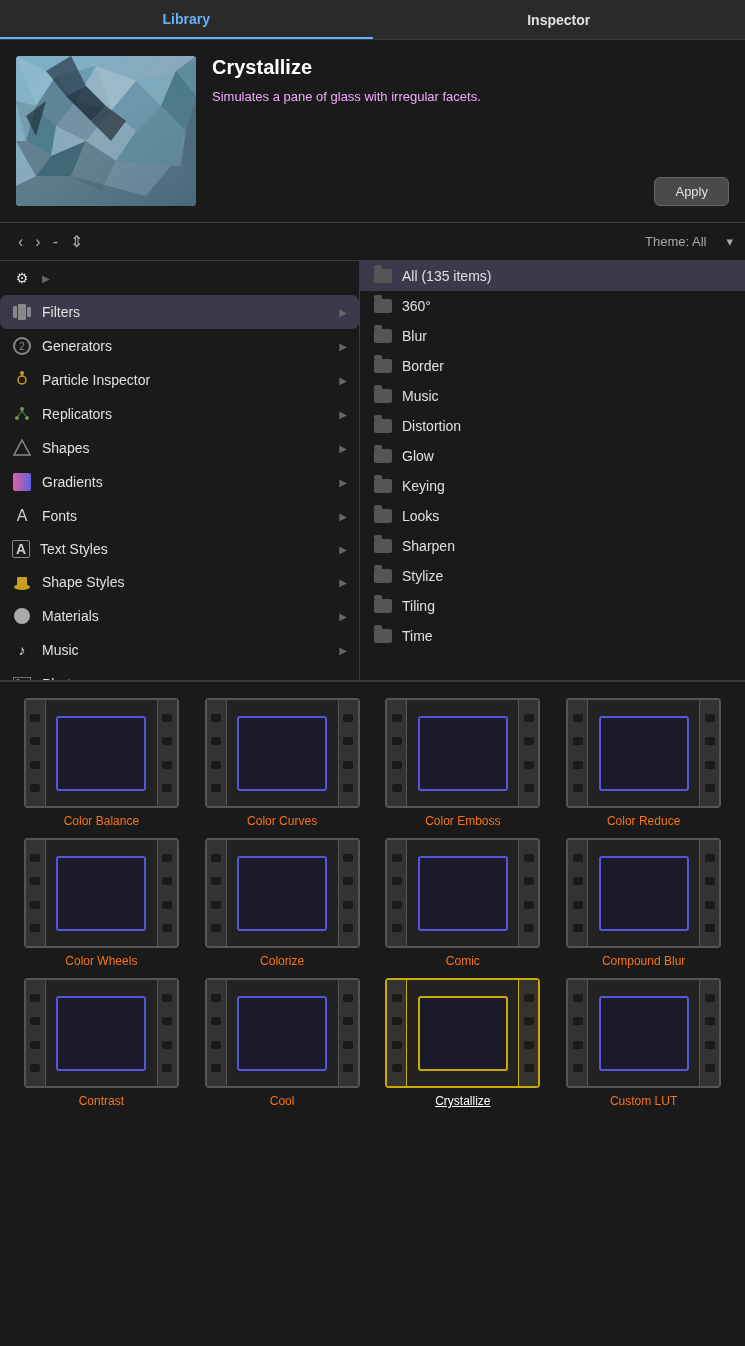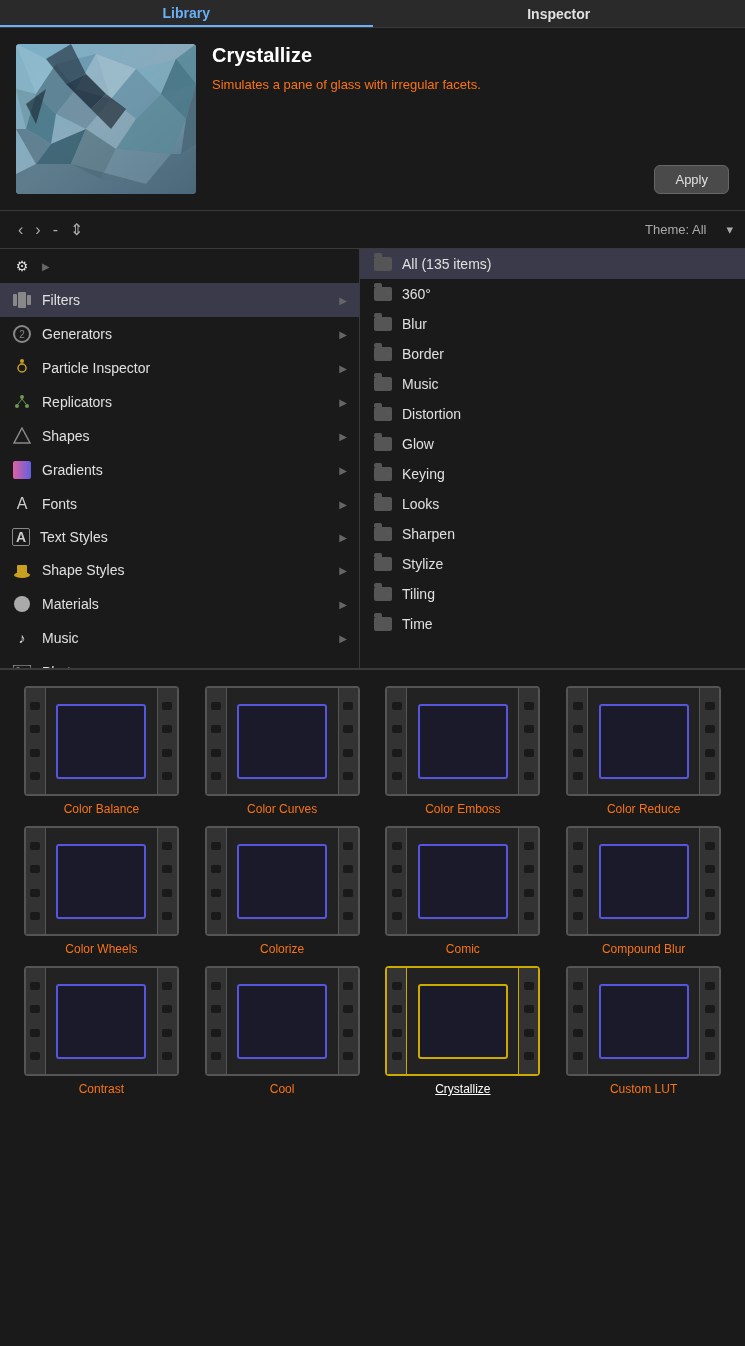--- a/index.html
+++ b/index.html
@@ -10,21 +10,21 @@
       font-family: -apple-system, BlinkMacSystemFont, 'Helvetica Neue', Arial, sans-serif;
       color: #e0e0e0;
       overflow-x: hidden;
     }
 
     
     .tab-bar {
       display: flex;
       background: #2a2a2a;
       border-bottom: 1px solid #3a3a3a;
-      height: 28px;
+      height: 40px;
     }
     .tab {
       flex: 1;
       display: flex;
       align-items: center;
       justify-content: center;
       font-size: 14px;
       font-weight: 500;
       cursor: pointer;
       color: #999;
@@ -63,21 +63,21 @@
       flex-direction: column;
     }
     .preview-title {
       font-size: 20px;
       font-weight: 600;
       color: #ffffff;
       margin-bottom: 8px;
     }
     .preview-desc {
       font-size: 13px;
-      color: #f97316;
+      color: #f0abfc;
       line-height: 1.5;
       flex: 1;
     }
     .apply-btn {
       align-self: flex-end;
       padding: 6px 20px;
       background: #4a4a4a;
       border: 1px solid #666;
       border-radius: 6px;
       color: #e0e0e0;
@@ -133,21 +133,21 @@
       overflow-y: auto;
     }
     .sidebar-item {
       display: flex;
       align-items: center;
       padding: 7px 12px;
       font-size: 14px;
       cursor: pointer;
       gap: 10px;
     }
-    .sidebar-item.active { background: #3a3a4a; }
+    .sidebar-item.active { background: #3a3a4a; border-radius: 7px; }
     .sidebar-item-icon {
       width: 20px;
       height: 20px;
       display: flex;
       align-items: center;
       justify-content: center;
       font-size: 14px;
       flex-shrink: 0;
     }
     .sidebar-item-label { flex: 1; }

